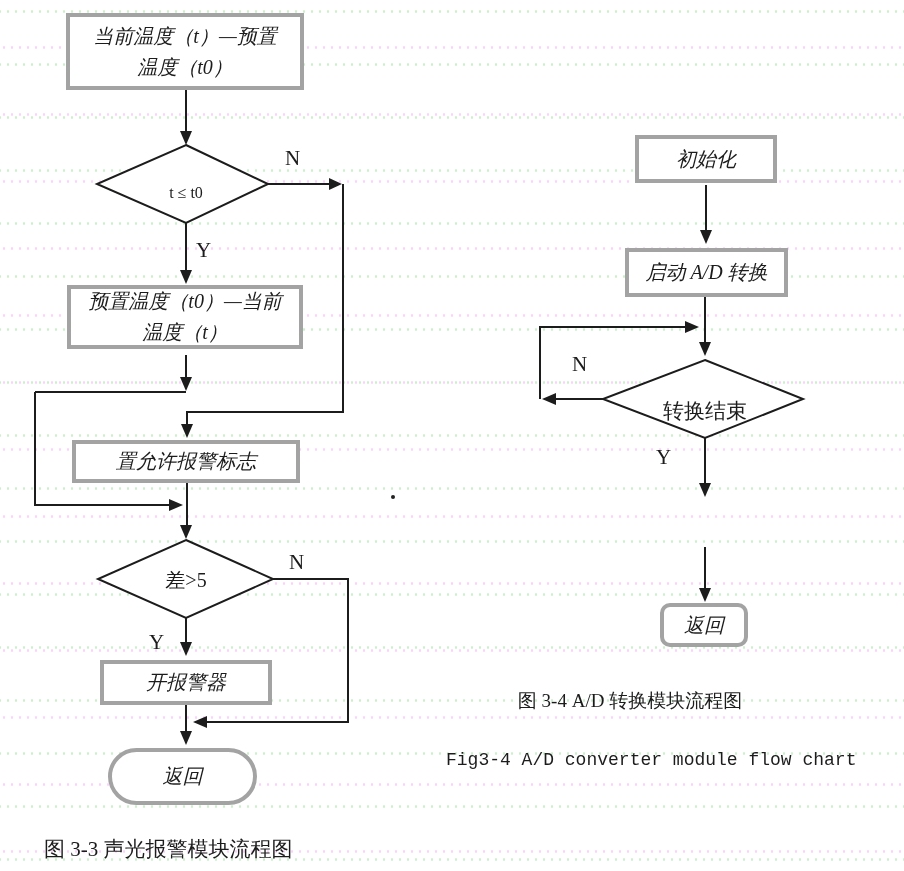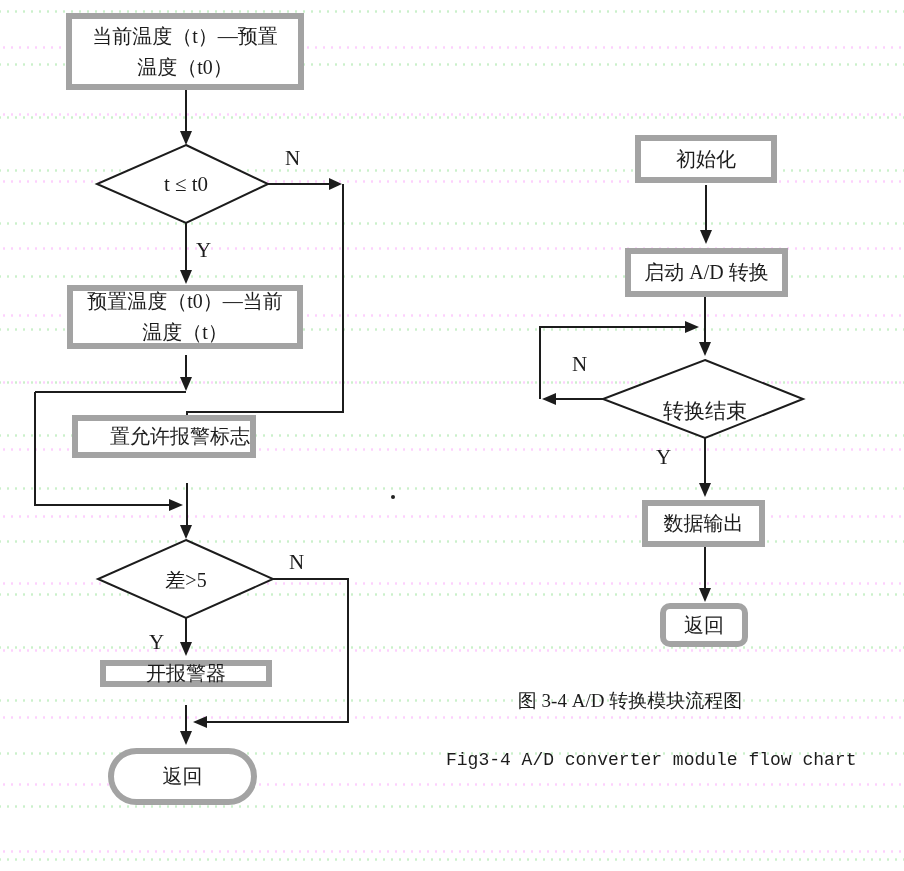--- a/index.html
+++ b/index.html
@@ -26,29 +26,30 @@
     pointer-events: none;
   }
   svg.connectors { position:absolute; left:0; top:0; pointer-events:none; }
   svg.connectors line, svg.connectors polyline, svg.connectors polygon.shape {
     stroke:#1c1c1c; stroke-width:2; fill:none;
   }
   svg.connectors polygon.head { fill:#1c1c1c; stroke:none; }
   svg.connectors polygon.shape { fill:#ffffff; }
   .node {
     position:absolute;
-    border:6px solid #a3a3a3;
+    border:4px solid #a3a3a3;
     background:#ffffff;
     display:flex;
     flex-direction:column;
     align-items:center;
     justify-content:center;
     text-align:center;
     font-size:20px;
     line-height:1.55;
+    font-style:italic;
   }
   .label { position:absolute; text-align:center; font-size:20px; }
   .branch { position:absolute; font-size:21px; font-family:"Liberation Serif","DejaVu Serif",serif; }
   .caption { position:absolute; font-size:21px; white-space:nowrap; }
   .caption-en { position:absolute; font-size:18px; font-family:"Liberation Mono","DejaVu Sans Mono",monospace; white-space:nowrap; }
   .terminal-l { border-radius:29px; }
   .terminal-r { border-radius:10px; }
   .speck { position:absolute; left:391px; top:495px; width:4px; height:4px; border-radius:50%; background:#222; }
 </style>
 </head>
@@ -109,61 +110,59 @@
 
     <line x1="705" y1="547" x2="705" y2="588"></line>
     <polygon class="head" points="699,588 711,588 705,602"></polygon>
   </svg>
 
   <div class="node" style="left:66px; top:13px; width:238px; height:77px;">
     <span>当前温度（t）—预置</span>
     <span>温度（t0）</span>
   </div>
 
-  <div class="label" style="left:121px; top:172px; width:130px; font-size:21px;">t ≤ t0</div>
+  <div class="label" style="left:121px; top:184px; width:130px; font-size:16px;">t ≤ t0</div>
   <div class="branch" style="left:285px; top:146px;">N</div>
   <div class="branch" style="left:196px; top:238px;">Y</div>
 
   <div class="node" style="left:67px; top:285px; width:236px; height:64px;">
     <span>预置温度（t0）—当前</span>
     <span>温度（t）</span>
   </div>
 
-  <div class="node" style="left:72px; top:415px; width:184px; height:43px;align-items:flex-end;">
+  <div class="node" style="left:72px; top:440px; width:228px; height:43px;">
     <span>置允许报警标志</span>
   </div>
 
   <div class="label" style="left:131px; top:567px; width:110px;font-family:Liberation Serif, serif;">差&gt;5</div>
   <div class="branch" style="left:289px; top:550px;">N</div>
   <div class="branch" style="left:149px; top:630px;">Y</div>
 
-  <div class="node" style="left:100px; top:660px; width:172px; height:27px;">
+  <div class="node" style="left:100px; top:660px; width:172px; height:45px;">
     <span>开报警器</span>
   </div>
 
   <div class="node terminal-l" style="left:108px; top:748px; width:149px; height:57px;">
     <span>返回</span>
   </div>
 
+  <div class="caption" style="left:44px; top:835px;">图 3-3 声光报警模块流程图</div>
 
   <div class="node" style="left:635px; top:135px; width:142px; height:48px;">
     <span>初始化</span>
   </div>
 
   <div class="node" style="left:625px; top:248px; width:163px; height:49px;">
     <span>启动 A/D 转换</span>
   </div>
 
   <div class="label" style="left:643px; top:397px; width:124px; font-size:21px;">转换结束</div>
   <div class="branch" style="left:572px; top:352px;">N</div>
   <div class="branch" style="left:656px; top:445px;">Y</div>
 
-  <div class="node" style="left:642px; top:500px; width:123px; height:47px;">
-    <span>数据输出</span>
-  </div>
 
   <div class="node terminal-r" style="left:660px; top:603px; width:88px; height:44px;">
     <span>返回</span>
   </div>
 
   <div class="caption" style="left:500px; top:688px; width:260px; text-align:center; font-size:19px;">图 3-4 A/D 转换模块流程图</div>
   <div class="caption-en" style="left:446px; top:750px;">Fig3-4 A/D converter module flow chart</div>
 
   <div class="speck"></div>
 

